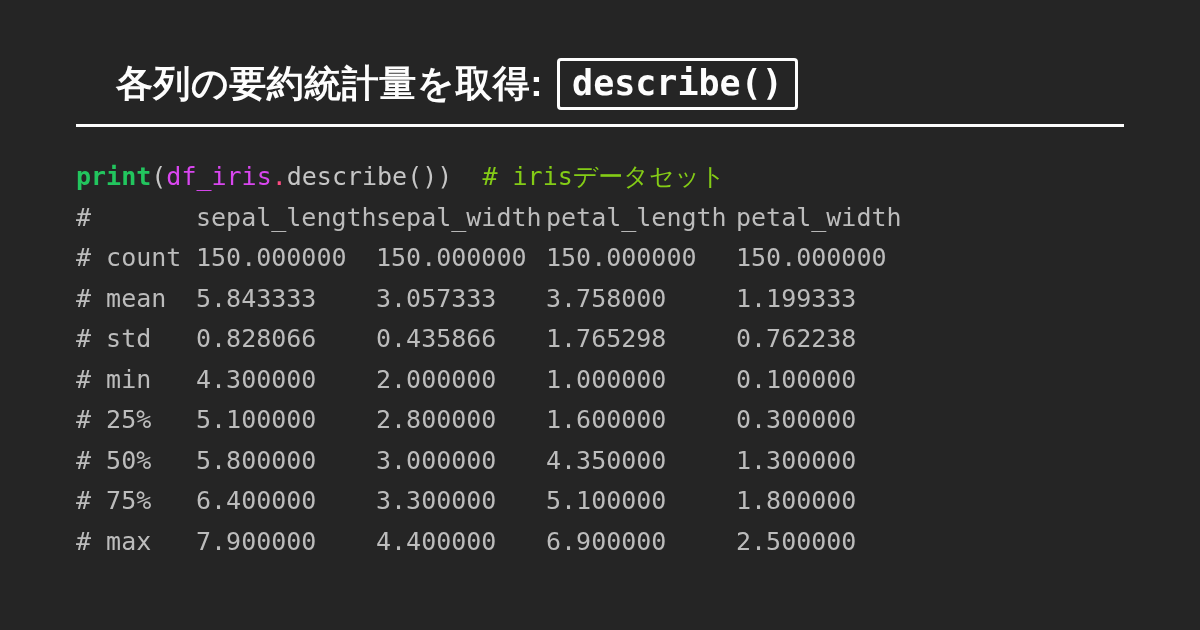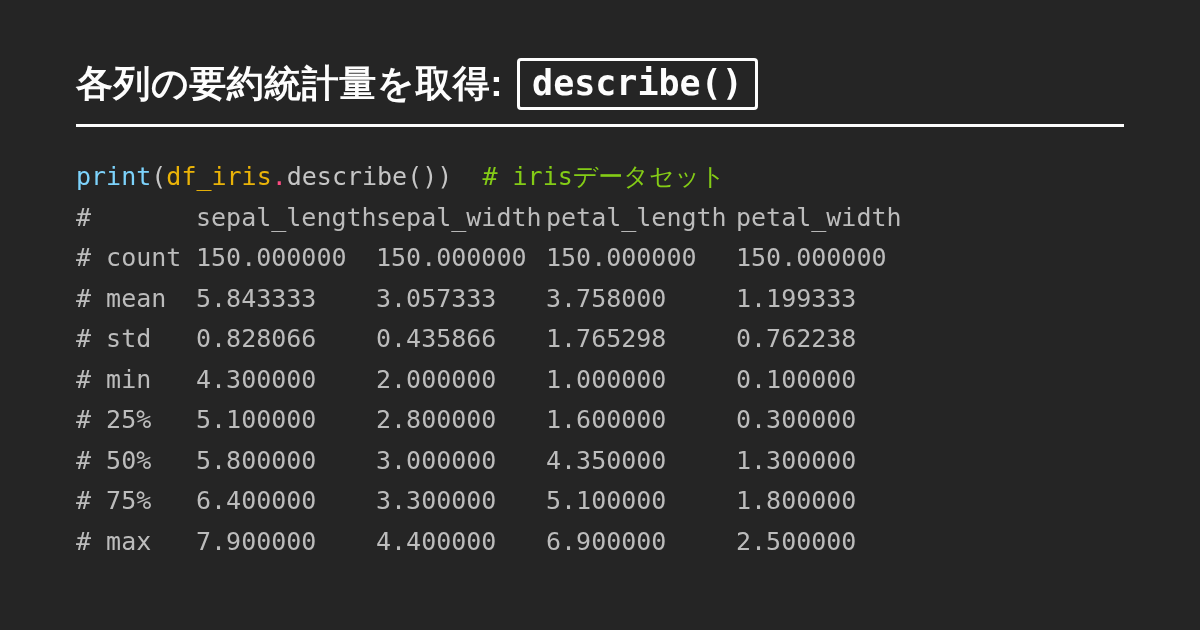--- a/index.html
+++ b/index.html
@@ -21,42 +21,43 @@
     align-items: center;
     gap: 14px;
     padding-bottom: 14px;
     border-bottom: 3px solid #fdfdfd;
     white-space: nowrap;
   }
   .title-text {
     font-size: 37px;
     font-weight: 800;
     letter-spacing: 0.5px;
+    margin-left: 40px;
   }
   .title-box {
     font-family: "Menlo", "Consolas", "DejaVu Sans Mono", monospace;
     font-size: 35px;
     font-weight: 700;
     border: 3px solid #fdfdfd;
     border-radius: 4px;
     padding: 2px 12px 4px 12px;
     line-height: 1.15;
   }
 
   
   .code-area {
     margin-top: 30px;
     font-family: "Menlo", "Consolas", "DejaVu Sans Mono", monospace;
     font-size: 25px;
     line-height: 1.62;
     white-space: pre;
   }
-  .c-fn     { color: #7dd3fc; }
+  .c-fn     { color: #22c55e; font-weight: bold; }
   .c-paren  { color: #c5c5c5; }
-  .c-arg    { color: #eab308; }
+  .c-arg    { color: #d946ef; }
   .c-dot    { color: #ff4b82; }
   .c-method { color: #c5c5c5; }
   .c-cmt    { color: #84cc16; }
   .c-out    { color: #bcbcbc; }
 
   .out-row {
     display: grid;
     grid-template-columns: 120px 180px 170px 190px 185px;
   }
   .out-row span { display: inline-block; }

